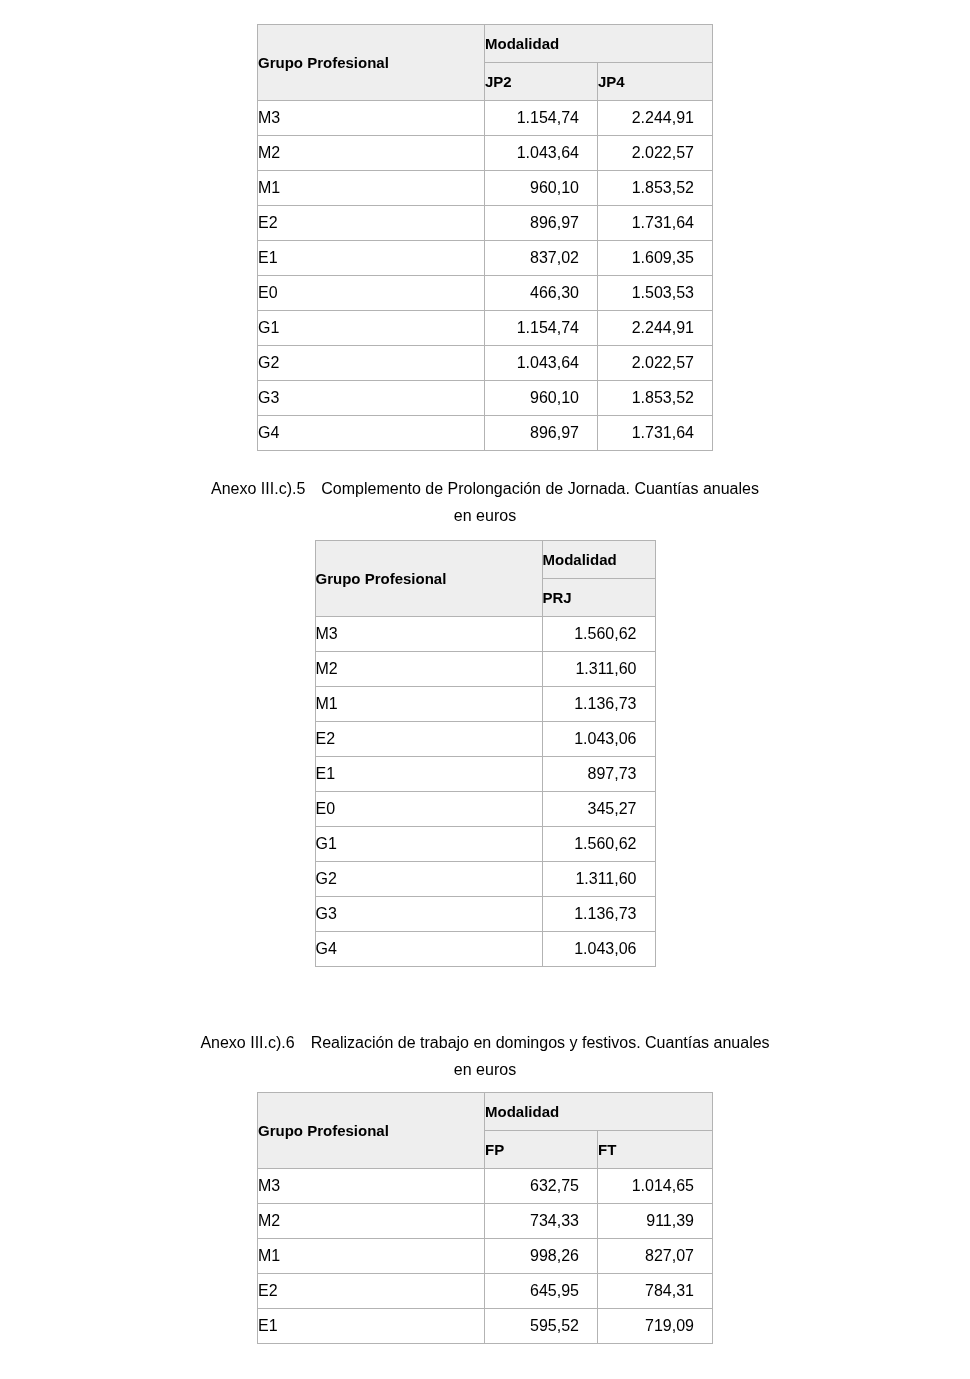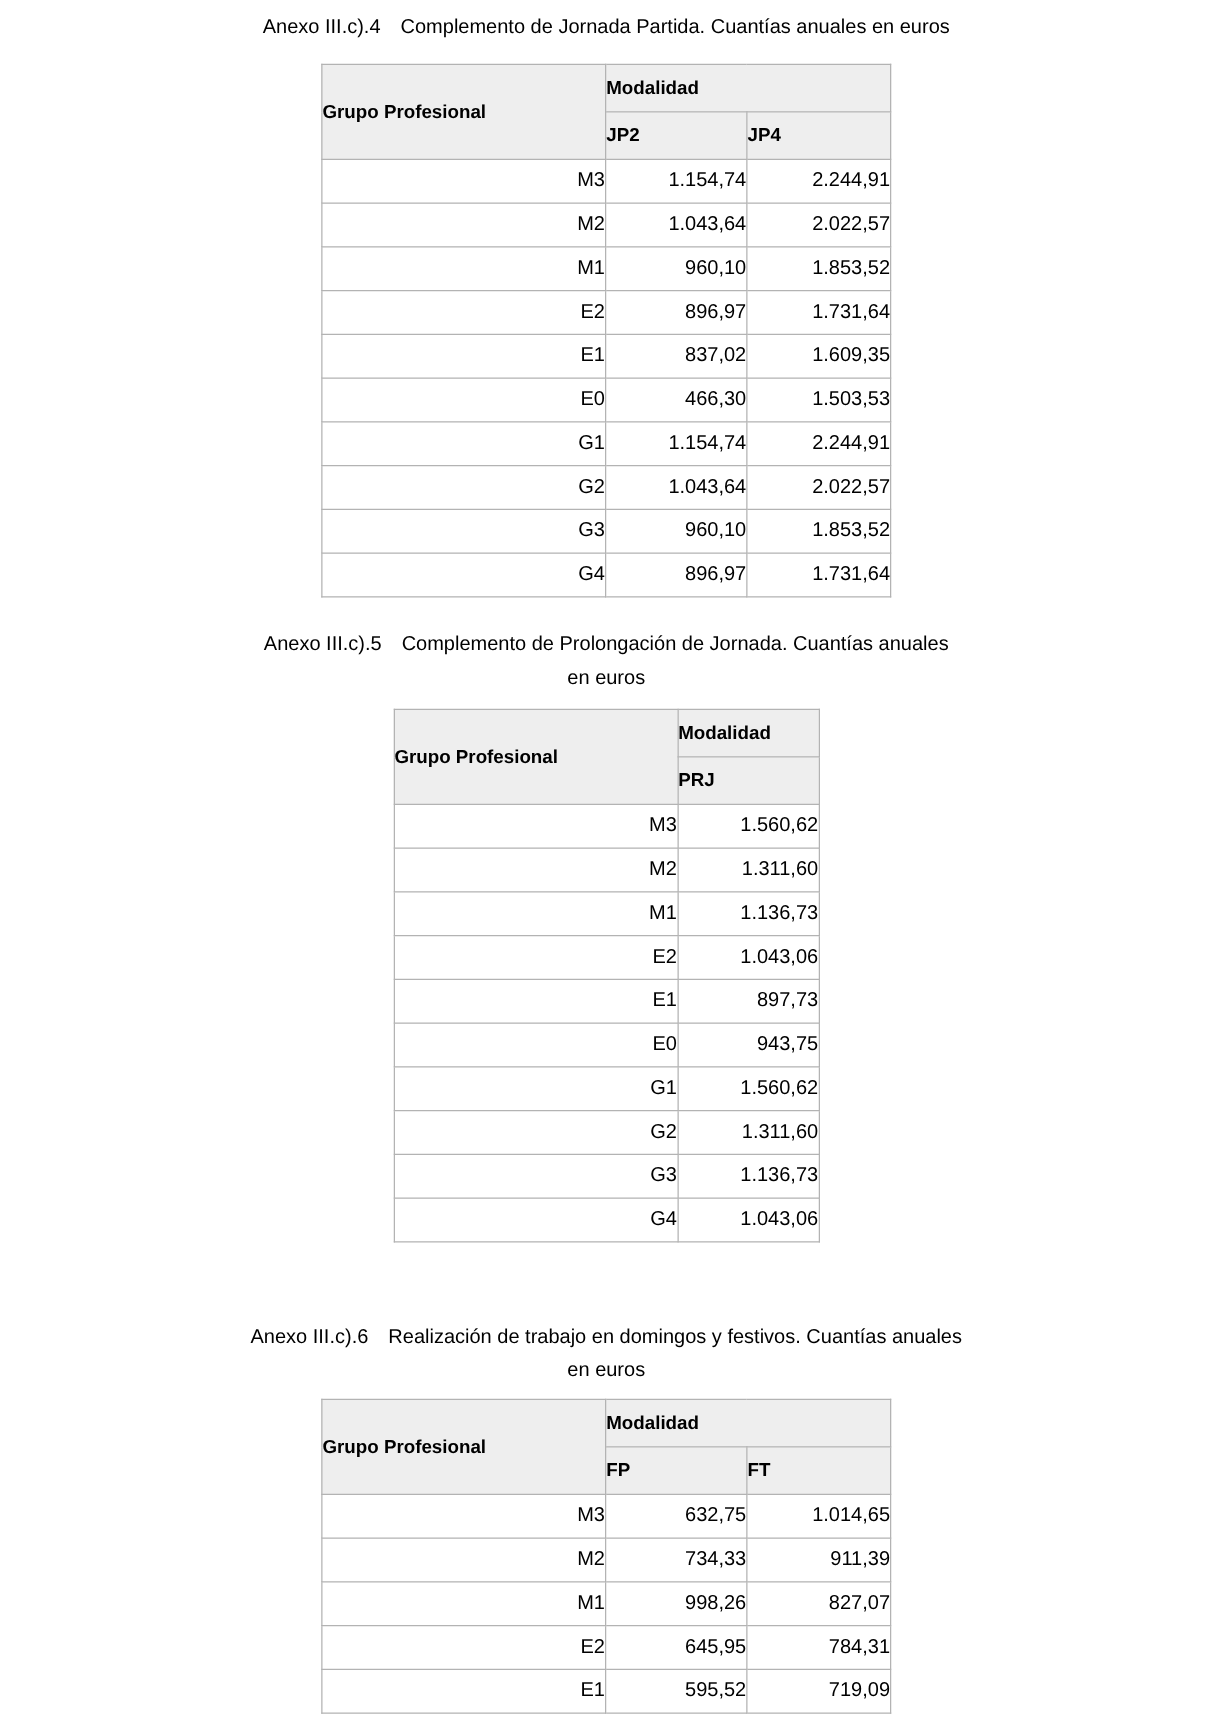--- a/index.html
+++ b/index.html
@@ -45,38 +45,37 @@
     text-align: left;
     vertical-align: middle;
   }
   .data-table thead tr { height: 38px; }
   .data-table tbody tr { height: 35px; }
   .data-table td {
     font-size: 16px;
     vertical-align: middle;
     background: #ffffff;
   }
-  td.g { text-align: right; }
-  td.n { text-align: right; }
+  td.g { text-align: left; }
+  td.n { text-align: right; padding-right: 18px; }
 
   
   .s0 .title { margin-top: 0; }
   .s0 table  { margin-top: 16px; }
   .s1 .title { margin-top: 24px; }
   .s1 table  { margin-top: 11px; }
   .s2 .title { margin-top: 62px; }
   .s2 table  { margin-top: 9px; }
 </style>
 </head>
 <body>
 
 <div class="page">
 
   <section class="doc-section s0">
-    <p class="title"><span class="anexo">Anexo III.c).4</span><span class="tline">Complemento de Jornada Partida. Cuantías anuales en euros</span><span class="tline2"></span></p>
     <table class="data-table w3">
       <colgroup>
           <col class="c-group">
           <col class="c-val">
           <col class="c-val2">
         </colgroup>
       <thead>
         <tr>
           <th rowspan="2">Grupo Profesional</th>
           <th colspan="2">Modalidad</th>
@@ -173,21 +172,21 @@
         <tr>
           <td class="g">E2</td>
           <td class="n">1.043,06</td>
         </tr>
         <tr>
           <td class="g">E1</td>
           <td class="n">897,73</td>
         </tr>
         <tr>
           <td class="g">E0</td>
-          <td class="n">943,75</td>
+          <td class="n">345,27</td>
         </tr>
         <tr>
           <td class="g">G1</td>
           <td class="n">1.560,62</td>
         </tr>
         <tr>
           <td class="g">G2</td>
           <td class="n">1.311,60</td>
         </tr>
         <tr>

